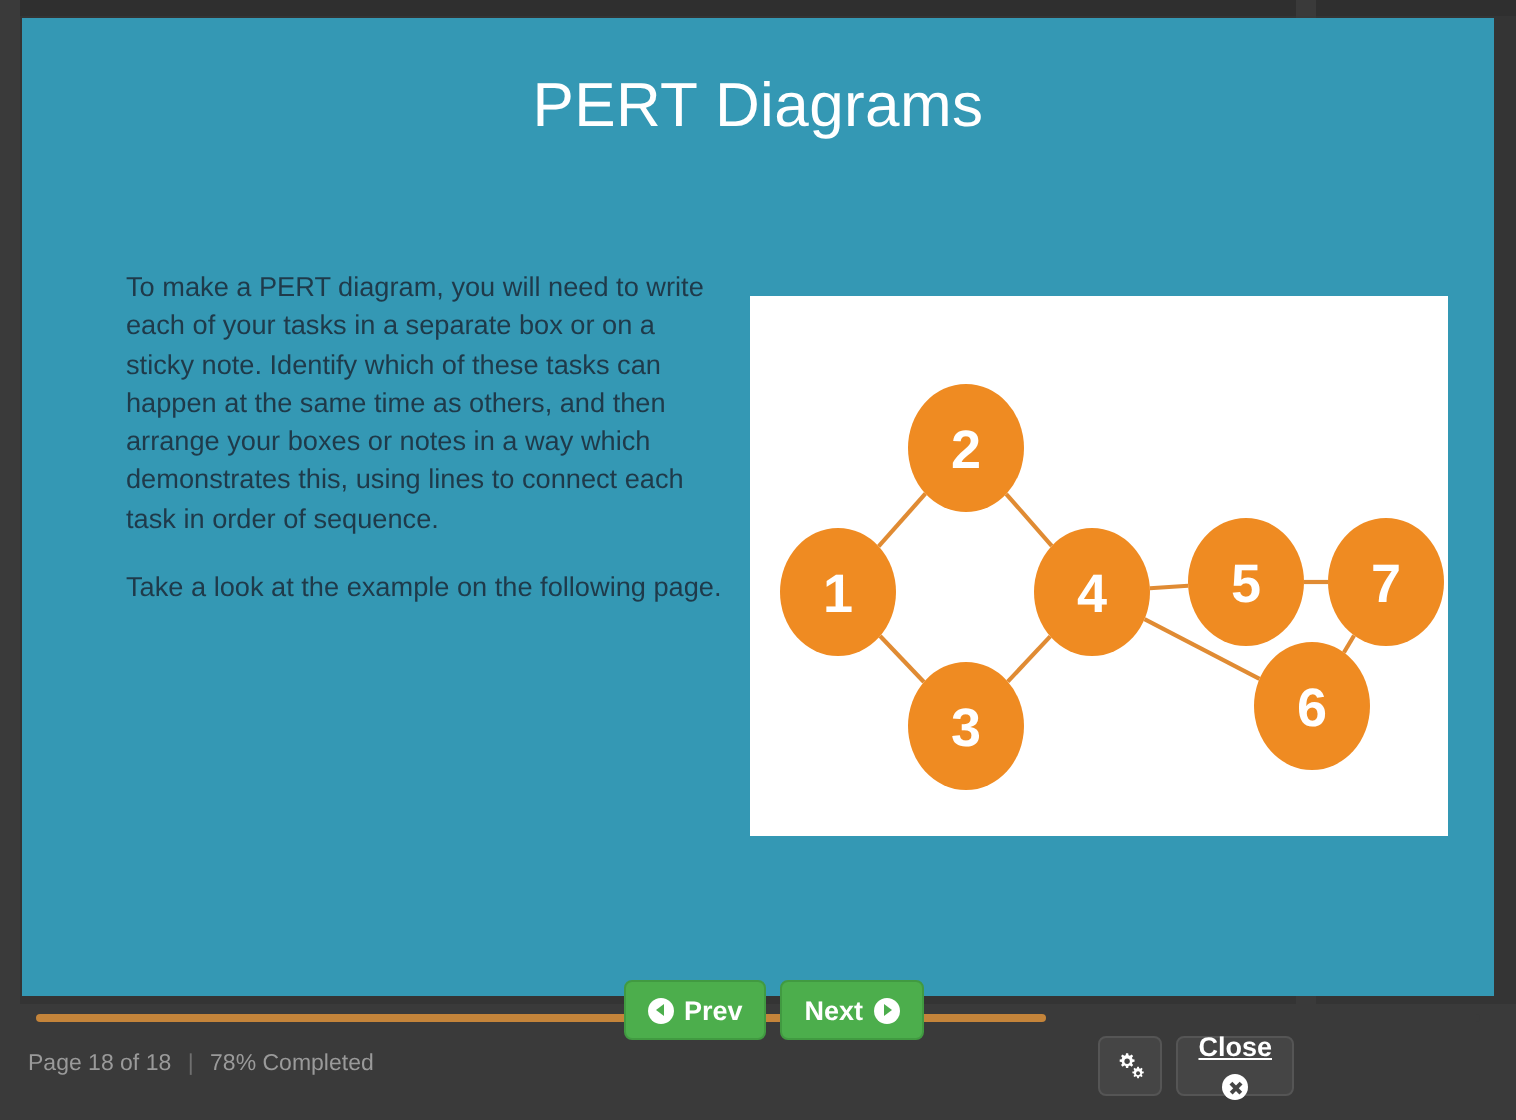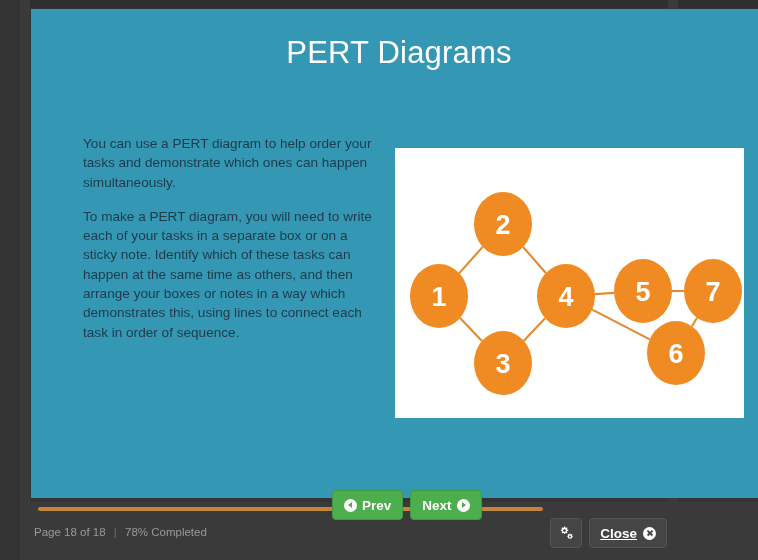--- a/index.html
+++ b/index.html
@@ -10,21 +10,20 @@
     overflow: hidden;
     background: #343434;
     font-family: "Liberation Sans", sans-serif;
   }
 
   #app {
     position: relative;
     width: 658px;
     height: 560px;
     background: #343434;
-    margin-left: 20px;
   }
 
   
   #frame-top     { position:absolute; left:0;   top:0;   width:758px; height:8px;  background:#2f2f2f; }
   #frame-left    { position:absolute; left:0;   top:0;   width:10px;  height:502px; background:#3a3a3a; }
   #frame-right   { position:absolute; right:0;  top:0;   width:10px;  height:502px; background:#3a3a3a; }
 
   
   #stage {
     position: absolute;
@@ -176,21 +175,21 @@
     gap: 6px;
     background: #454545;
     border: 1px solid #555555;
     border-radius: 4px;
     color: #ffffff;
     font-size: 13.5px;
     font-weight: 700;
     cursor: pointer;
   }
   #settings-button { width: 32px; }
-  #close-button    { padding: 0 10px; }
+  #close-button    { padding: 0 10px; flex-direction: column; }
   #close-label     { text-decoration: underline; }
 
   .x-circ {
     width: 13px; height: 13px;
     border-radius: 50%;
     background: #ffffff;
     position: relative;
     flex: none;
   }
   .x-circ::before, .x-circ::after {
@@ -211,22 +210,22 @@
   <div id="frame-top"></div>
   <div id="frame-left"></div>
   <div id="frame-right"></div>
 
   <div id="stage">
 
     <div id="page-title">PERT Diagrams</div>
 
 
     <div id="body-column">
-      <p>You can use a PERT diagram to help order your tasks and demonstrate which ones can happen simultaneously.</p>
       <p>To make a PERT diagram, you will need to write each of your tasks in a separate box or on a sticky note. Identify which of these tasks can happen at the same time as others, and then arrange your boxes or notes in a way which demonstrates this, using lines to connect each task in order of sequence.</p>
+      <p>Take a look at the example on the following page.</p>
     </div>
 
     <div id="diagram-panel">
       <svg id="diagram-svg" viewBox="0 0 349 270">
         <g id="diagram-edges">
             <line x1="64.31" y1="125.15" x2="87.69" y2="98.85" class="edge-line" stroke="#e08b33"></line>
             <line x1="65.04" y1="170.02" x2="86.96" y2="192.98" class="edge-line" stroke="#e08b33"></line>
             <line x1="128.14" y1="99.02" x2="150.86" y2="124.98" class="edge-line" stroke="#e08b33"></line>
             <line x1="128.88" y1="192.79" x2="150.12" y2="170.21" class="edge-line" stroke="#e08b33"></line>
             <line x1="199.95" y1="146.12" x2="219.05" y2="144.88" class="edge-line" stroke="#e08b33"></line>

